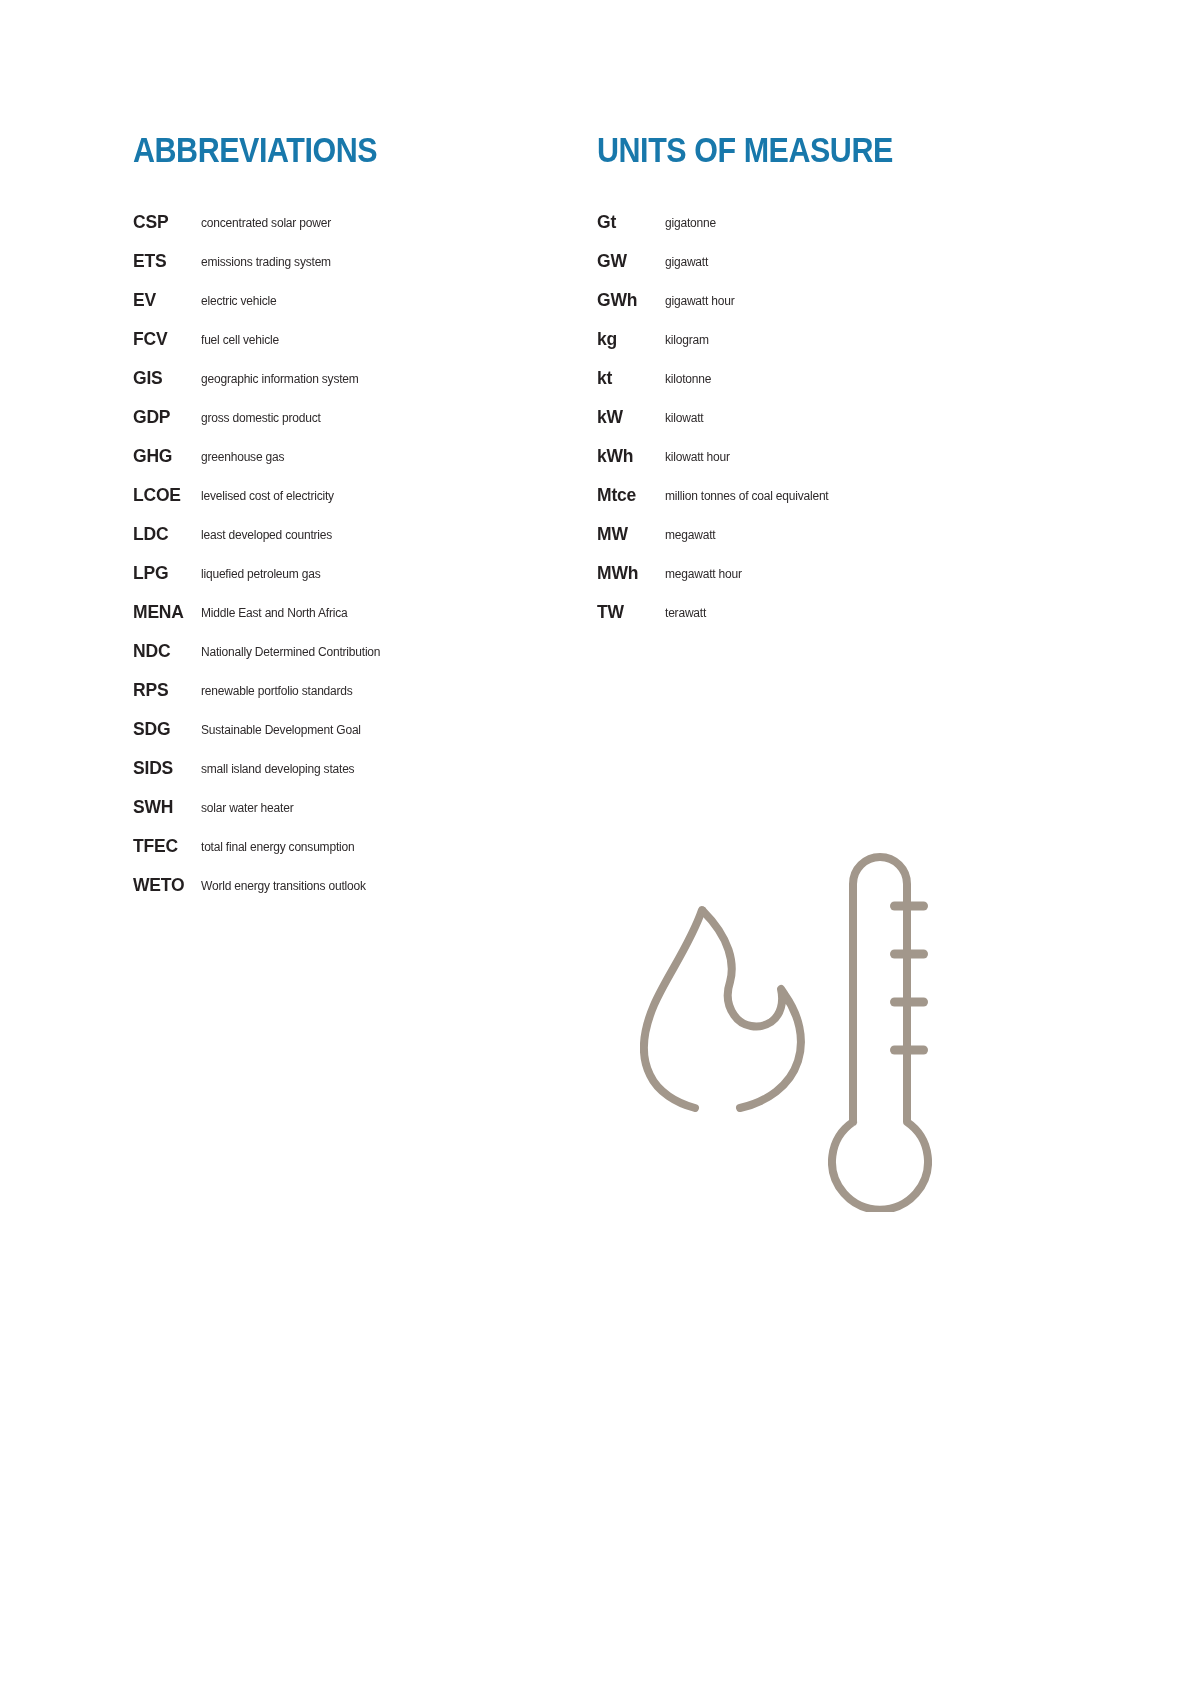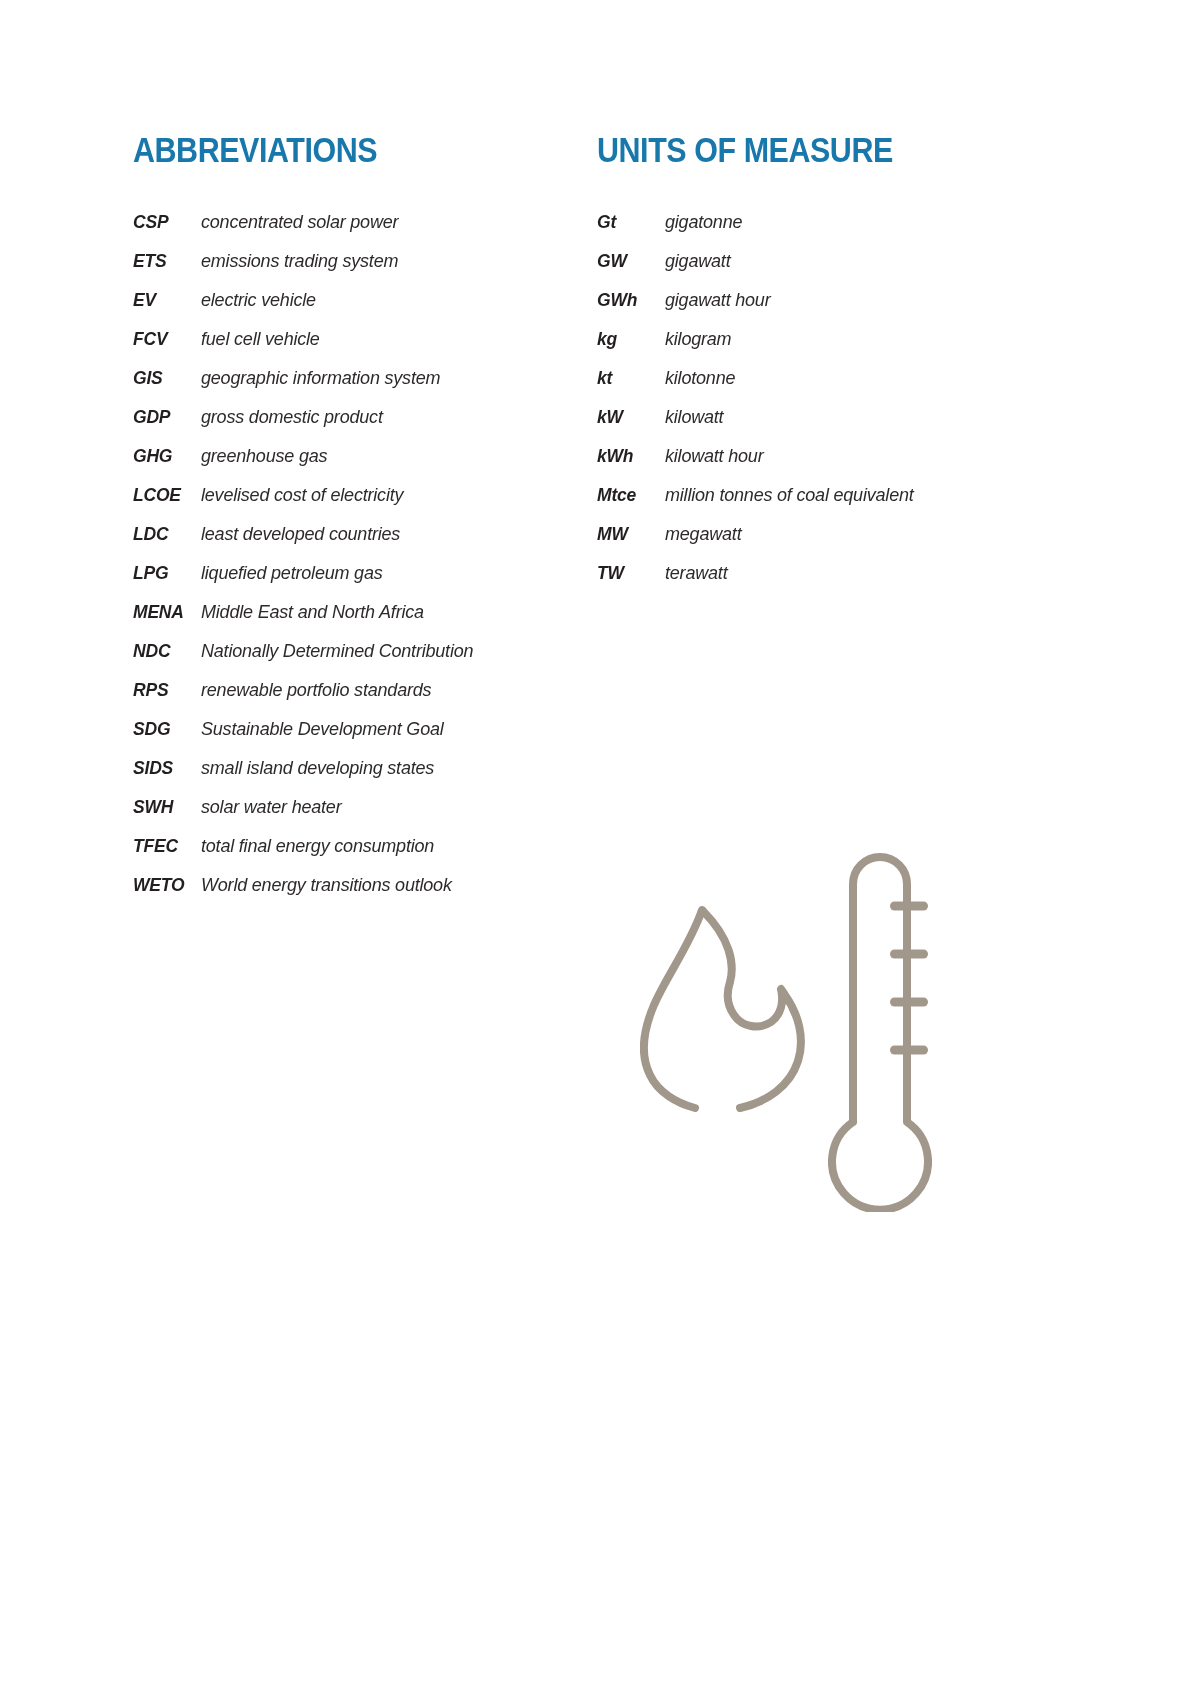--- a/index.html
+++ b/index.html
@@ -21,40 +21,39 @@
     color: #1878ab;
     transform: scaleX(0.87);
     transform-origin: left center;
     white-space: nowrap;
   }
   .heading-abbr { left: 133px; }
   .heading-units { left: 597px; }
   .def-list {
     position: absolute;
     top: 203px;
-    font-style: italic;
   }
   .def-list-left  { left: 133px; width: 470px; }
   .def-list-right { left: 597px; width: 500px; }
   .def-row {
     display: flex;
     align-items: center;
     height: 39px;
     white-space: nowrap;
   }
   .def-row .term {
     width: 68px;
     flex: 0 0 68px;
     font-weight: bold;
     font-size: 17.5px;
     color: #231f20;
     letter-spacing: -0.2px;
   }
   .def-row .definition {
-    font-size: 18px;
+    font-size: 12px;
     color: #2e2a2b;
     letter-spacing: -0.2px;
   }
   .graphic { position: absolute; }
   .flame-graphic { left: 640px; top: 905px; width: 165px; height: 207px; }
   .thermo-graphic { left: 828px; top: 852px; width: 104px; height: 360px; }
   .page-number {
     position: absolute;
     left: 87px;
     top: 1591px;
@@ -208,20 +207,24 @@
       <div class="def-row">
         <span class="term">Mtce</span>
         <span class="definition">million tonnes of coal equivalent</span>
       </div>
 
       <div class="def-row">
         <span class="term">MW</span>
         <span class="definition">megawatt</span>
       </div>
 
+      <div class="def-row">
+        <span class="term">MWh</span>
+        <span class="definition">megawatt hour</span>
+      </div>
 
       <div class="def-row">
         <span class="term">TW</span>
         <span class="definition">terawatt</span>
       </div>
     </div>
 
   <svg class="graphic flame-graphic" viewBox="0 0 165 207" fill="none" xmlns="http://www.w3.org/2000/svg">
     <g stroke="#a2978b" stroke-width="8" stroke-linecap="round" stroke-linejoin="round" fill="none">
       <path d="M 62,5

